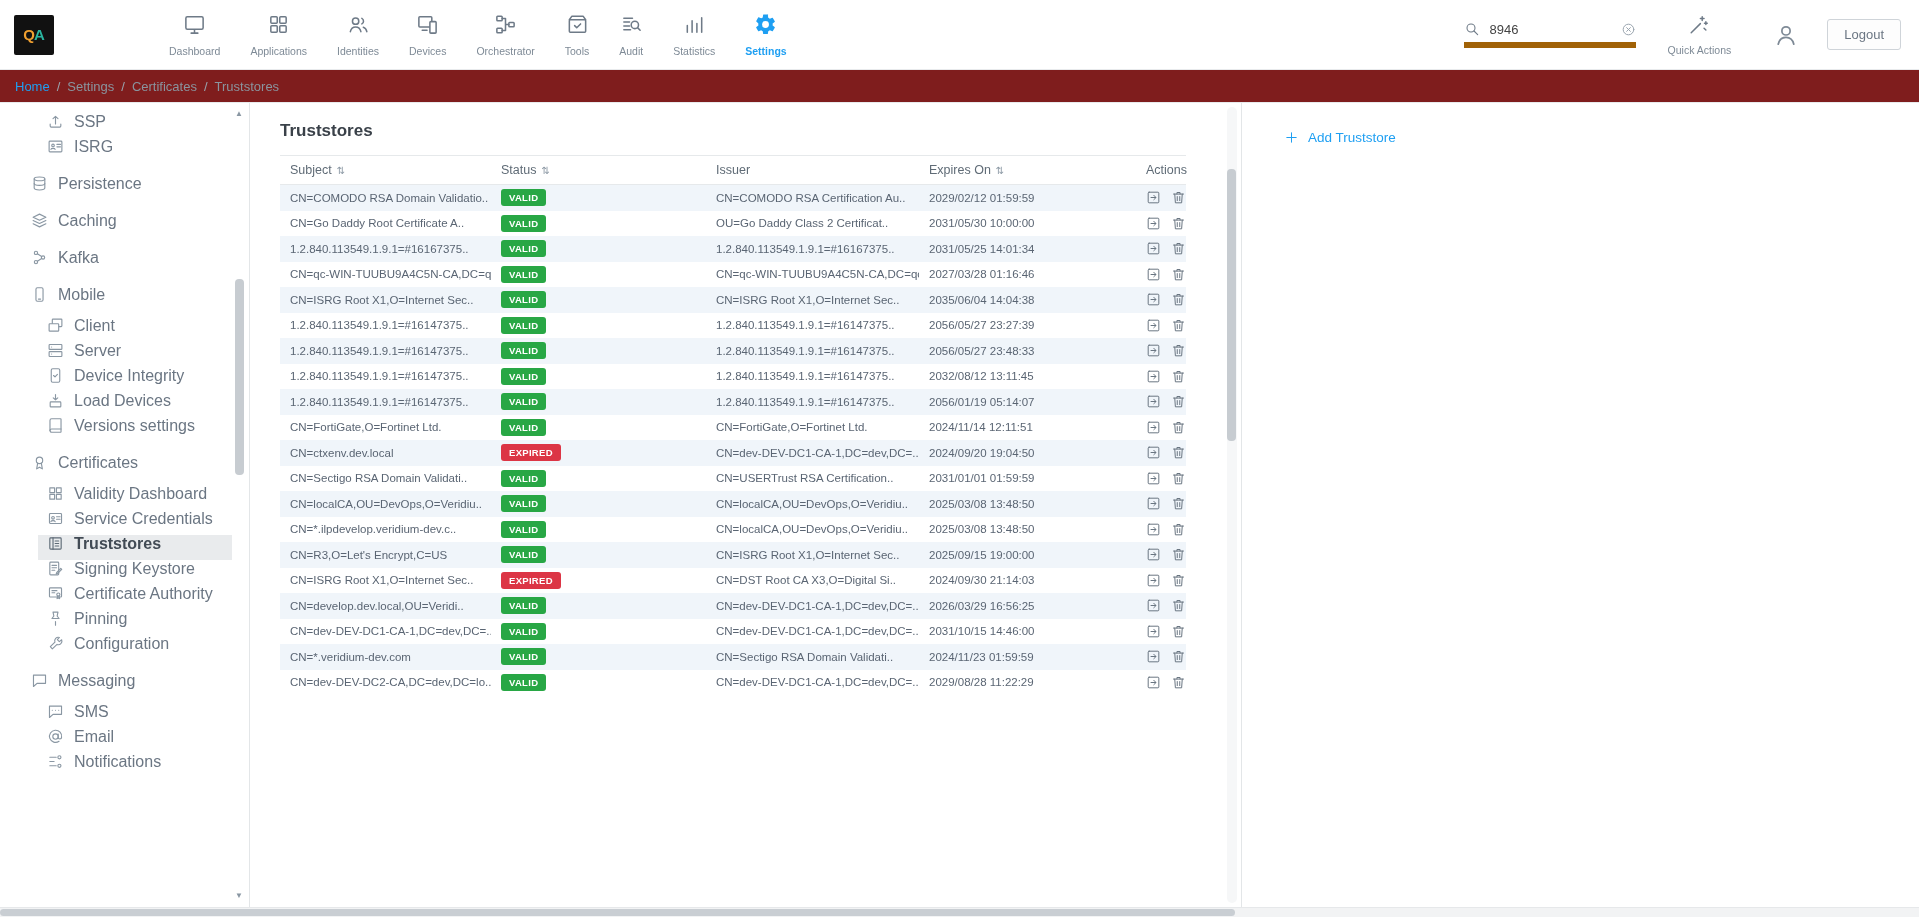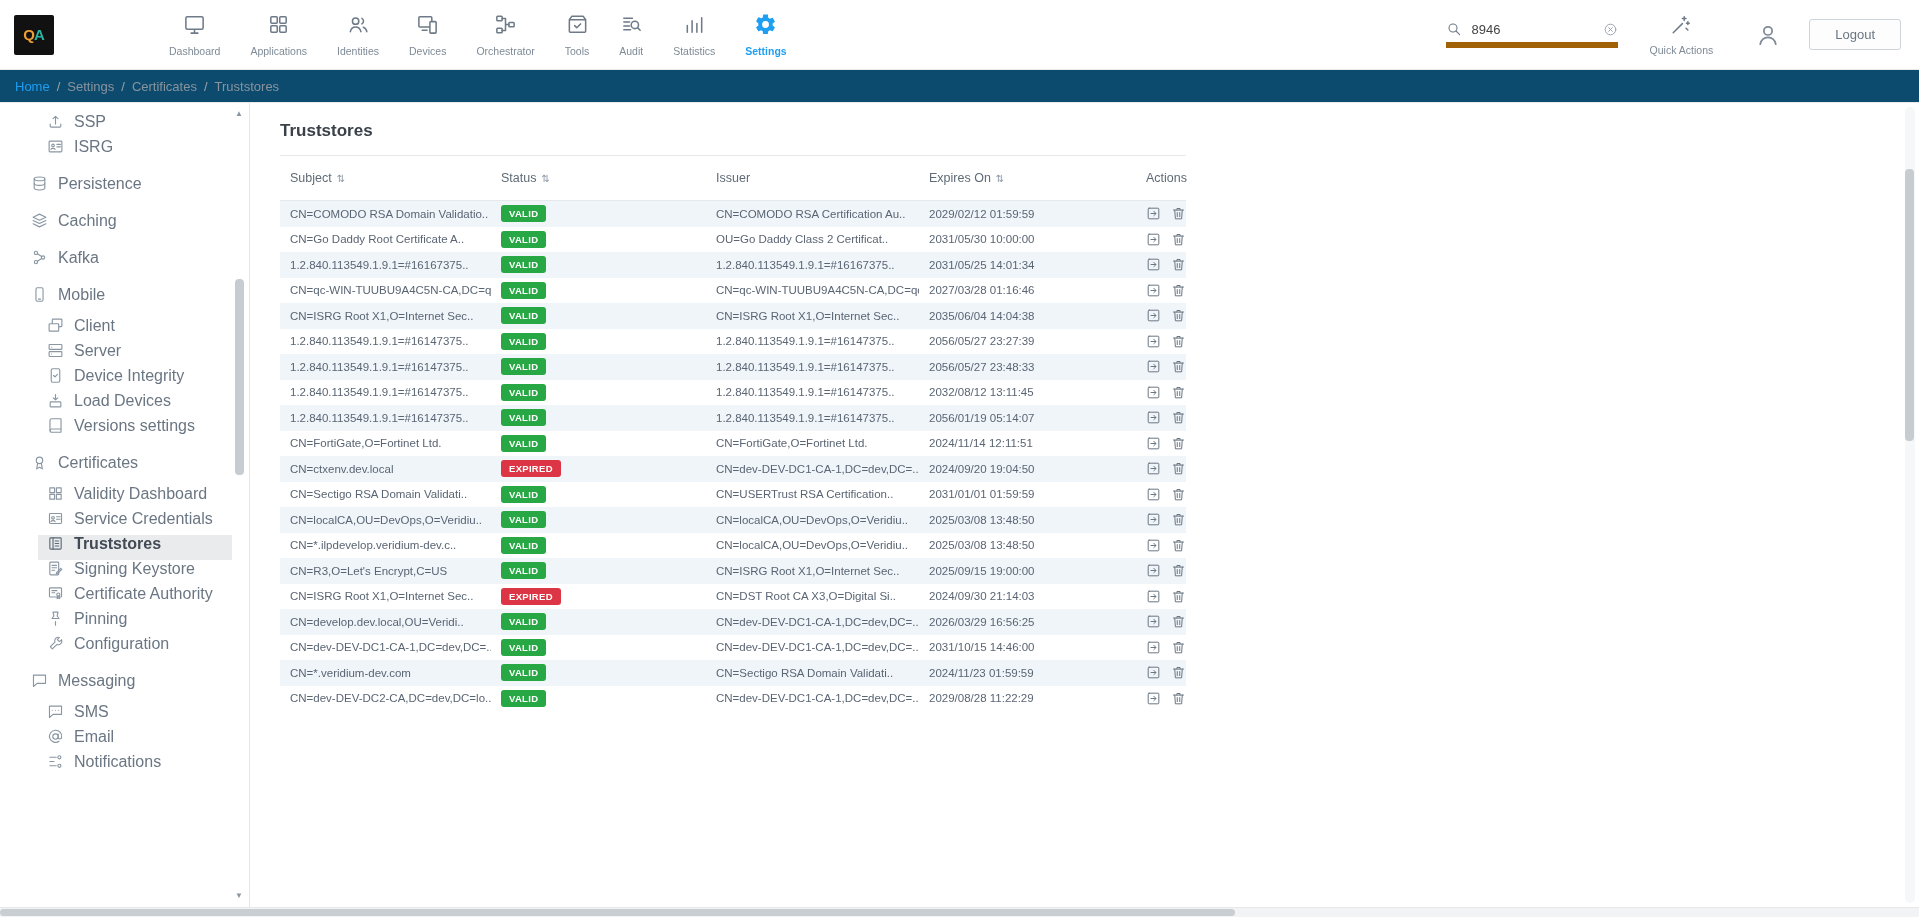--- a/index.html
+++ b/index.html
@@ -27,24 +27,24 @@
   .search-input { border:none; outline:none; flex:1; font-size:13px; color:#444;
                   margin:0 6px 0 10px; background:transparent; font-family:inherit; min-width:20px; }
   .clear-btn svg { width:15px; height:15px; color:#9aa5af; display:block; cursor:pointer; }
   .qa { display:flex; flex-direction:column; align-items:center; margin-right:42px;
         cursor:pointer; color:#6e7a87; }
   .qa svg { width:22px; height:22px; }
   .qa-label { font-size:10.5px; color:#7e8a96; margin-top:4px; white-space:nowrap; }
   .user-btn { margin-right:28px; cursor:pointer; }
   .user-btn svg { width:26px; height:26px; color:#7e8a96; display:block; }
   .logout { font-family:inherit; font-size:13px; color:#6b7683; background:#fdfdfd;
-            border:1px solid #cfd4d9; border-radius:3px; padding:7px 25px; cursor:pointer; }
+            border:1px solid #cfd4d9; border-radius:3px; padding:7px 16px; cursor:pointer; }
 
   
-  .breadcrumb { height:33px; background:#0c4a6e; border-bottom:1px solid #e8eaec;
+  .breadcrumb { height:33px; background:#7f1d1d; border-bottom:1px solid #e8eaec;
                 display:flex; align-items:center; padding-left:15px;
                 font-size:13px; color:#8a949e; }
   .crumb-group { display:flex; align-items:center; }
   .crumb { cursor:pointer; }
   div.crumb-group:first-of-type .crumb { color:#1e9ff2; }
   .sep { margin:0 7px; color:#9aa3ad; }
   div.crumb-group:last-of-type .sep { display:none; }
 
   
   .content { display:flex; height:804px; }
@@ -66,21 +66,21 @@
   .rail-arrow { font-size:8px; color:#8a97a3; height:14px; line-height:14px; cursor:pointer; }
   .rail-track { flex:1; width:9px; position:relative; }
   .rail-thumb { position:absolute; top:158px; height:196px; width:9px;
                 background:#c7ccd1; border-radius:4px; cursor:grab; }
 
   
   .main { flex:1; position:relative; padding:18px 0 0 30px; background:#fff; }
   .page-title { font-size:17px; color:#3a4149; font-weight:bold; margin-bottom:14px; }
   .tbl { width:906px; }
   .thead, .tr { display:grid; grid-template-columns:211px 215px 213px 217px 1fr; align-items:center; }
-  .thead { height:46px; border-top:1px solid #e6e9eb; border-bottom:1px solid #e6e9eb;
+  .thead { height:30px; border-top:1px solid #e6e9eb; border-bottom:1px solid #e6e9eb;
            font-size:12.5px; color:#5f6b76; }
   .th { padding-left:10px; display:flex; align-items:center; cursor:pointer; white-space:nowrap; }
   .sort { display:none; font-size:10px; margin-left:5px; color:#8a97a3; }
   .th.sortable .sort { display:inline; }
   .tr { height:25.5px; font-size:11.5px; color:#5a6573; }
   .tbody .tr:nth-child(odd) { background:#f0f5fa; }
   .td { padding-left:10px; white-space:nowrap; overflow:hidden; }
   .badge { display:inline-block; font-size:9.5px; font-weight:bold; color:#fff;
            padding:3px 8px; border-radius:3px; letter-spacing:.3px; }
   .badge.valid { background:#28a745; }
@@ -960,18 +960,28 @@
 
       </div>
     </div>
 
 
     <div class="main-rail">
       <div class="main-thumb"></div>
     </div>
   </main>
 
+  <aside class="rightpanel">
+    <div class="add-trust">
+      <span>
+          <svg viewBox="0 0 24 24" fill="none" stroke="currentColor" stroke-width="1.6" stroke-linecap="round" stroke-linejoin="round">
+            <path d="M12 4.5v15M4.5 12h15"></path>
+          </svg>
+        </span>
+      <span>Add Truststore</span>
+    </div>
+  </aside>
 
 </div>
 
 <div class="hscroll">
   <div class="hthumb"></div>
 </div>
 
 </body></html>

